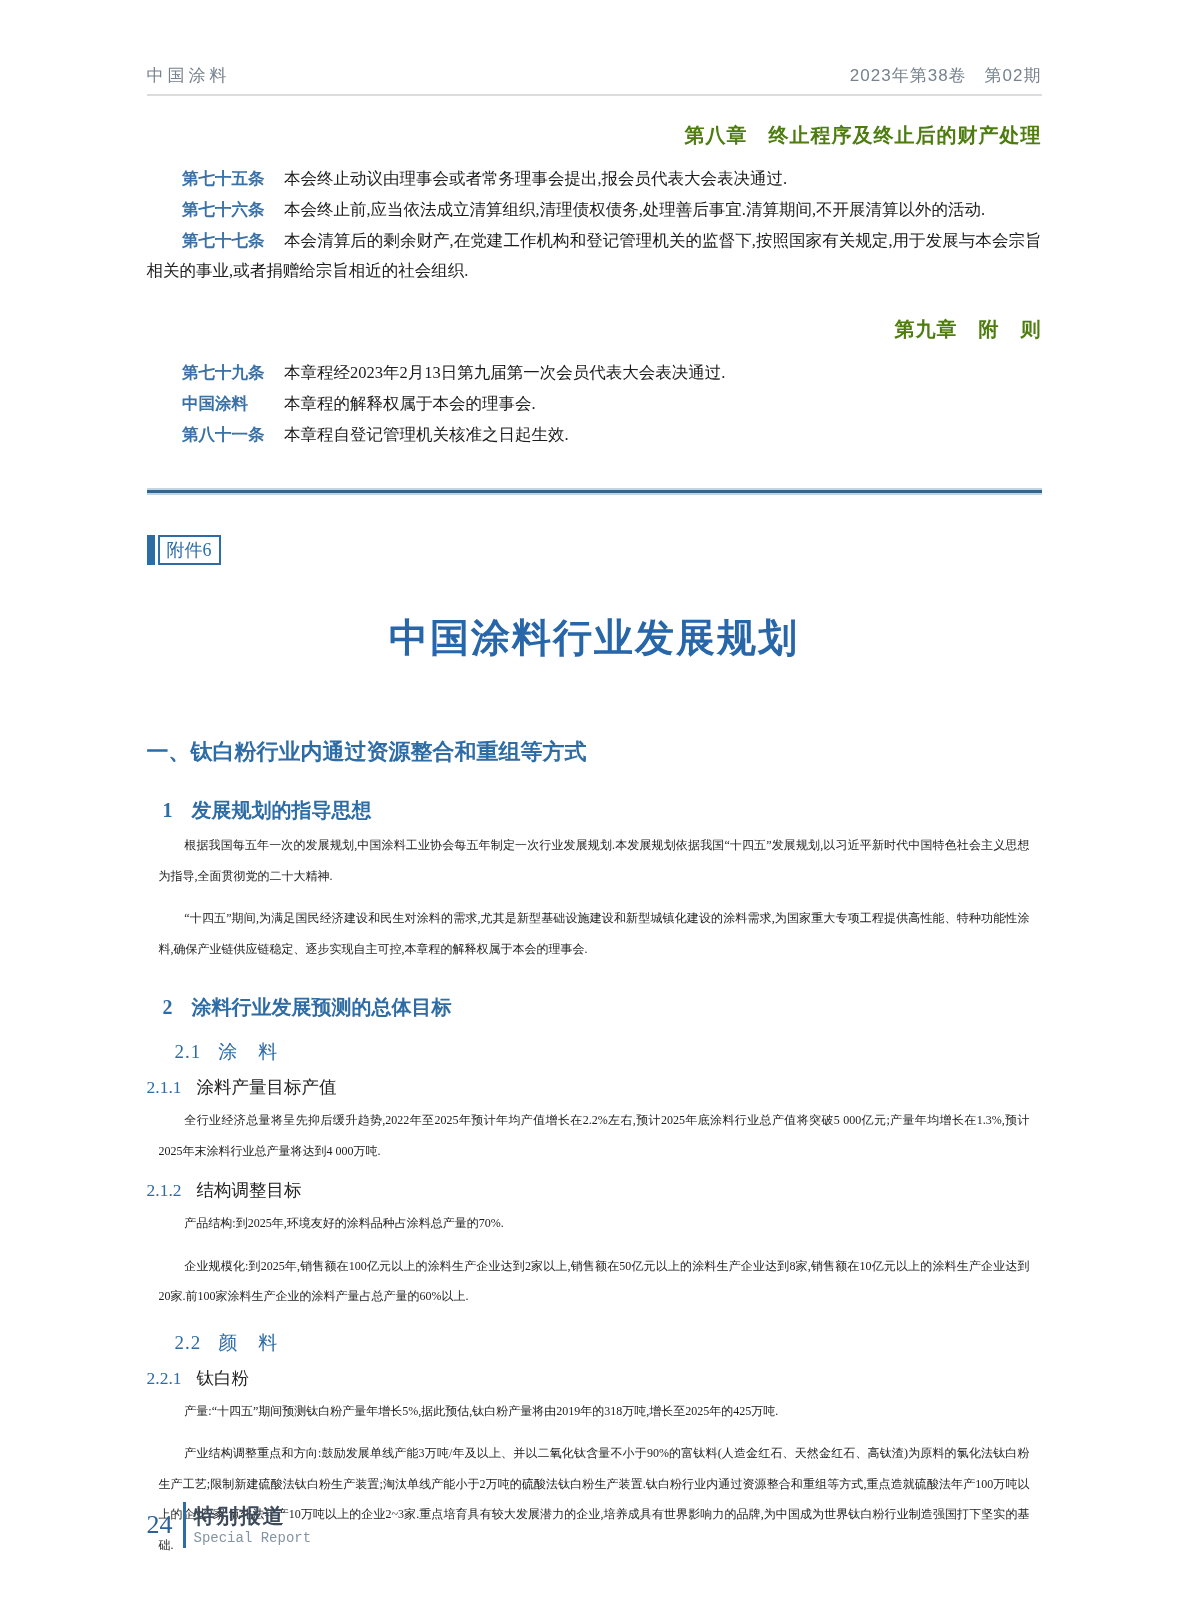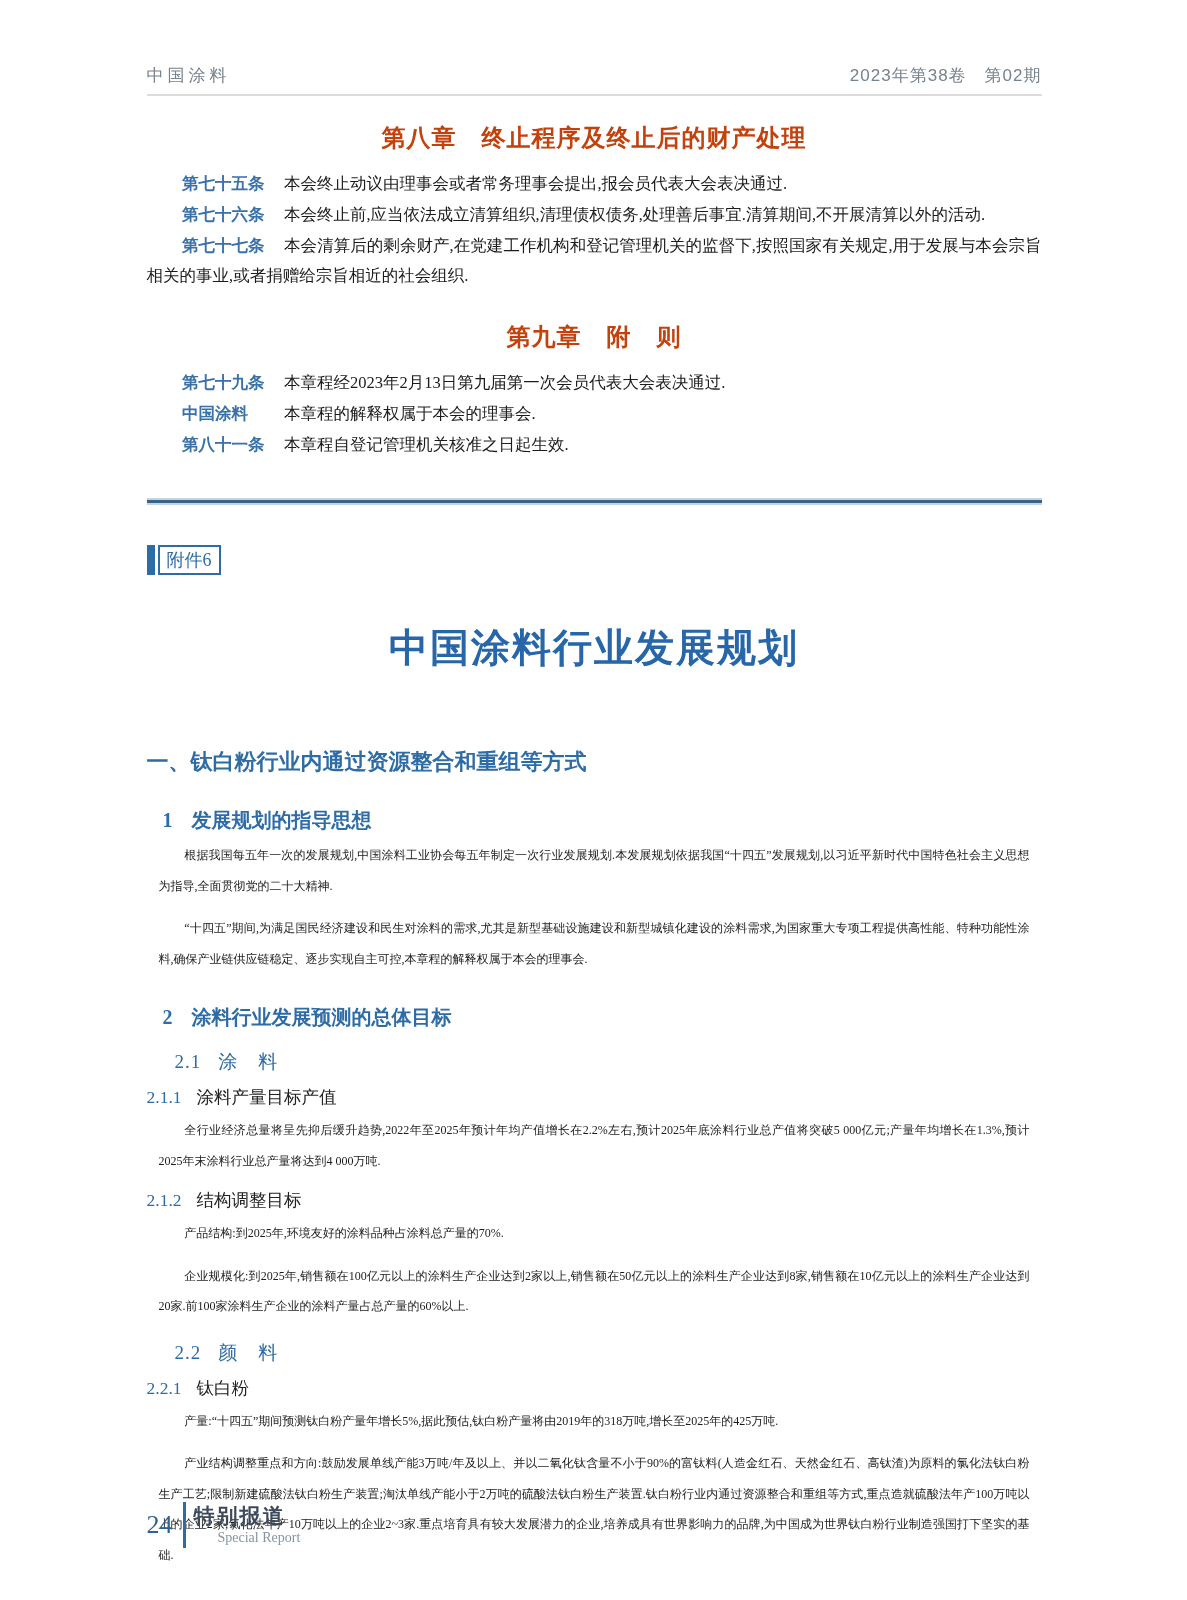--- a/index.html
+++ b/index.html
@@ -21,25 +21,25 @@
     padding-bottom:7px;
     font-family:"Liberation Sans","DejaVu Sans",sans-serif;
     color:#76828e;
     font-size:17px;
   }
   .journal-name{letter-spacing:4px;}
   .issue-info{letter-spacing:1px;}
   
   .chapter-title{
     margin:26px 0 0 0;
-    text-align:center;
-    font-family:"Liberation Sans","DejaVu Sans",sans-serif;
-    font-weight:bold;
-    font-size:24px;
-    color:#c2410c;
+    text-align:right;
+    font-family:"Liberation Sans","DejaVu Sans",sans-serif;
+    font-weight:bold;
+    font-size:20px;
+    color:#4d7c0f;
     letter-spacing:1px;
   }
   .chapter-title.ch9{margin-top:30px;}
   
   .articles{margin:14px 0 0 0;}
   .article{
     margin:0;
     font-size:16.5px;
     line-height:30px;
     text-indent:2.15em;
@@ -141,22 +141,22 @@
     margin-right:10px;
     font-family:"Liberation Serif","DejaVu Serif",serif;
   }
   .footer-bar{width:3px;height:46px;background:#2e6ca5;margin-right:8px;}
   .footer-labels{display:flex;flex-direction:column;line-height:1.15;}
   .footer-cn{
     font-family:"Liberation Sans","DejaVu Sans",sans-serif;
     font-weight:bold;font-size:21px;color:#3c4a5a;letter-spacing:2px;
   }
   .footer-en{
-    font-family:Liberation Serif, serif;
-    font-size:14px;color:#8494a3;margin-top:2px;margin-left:24px;
+    font-family:Liberation Mono, monospace;
+    font-size:14px;color:#8494a3;margin-top:2px;
   }
 </style>
 </head>
 <body>
 
 <div class="page">
 
   <header class="page-header">
     <span class="journal-name">中国涂料</span>
     <span class="issue-info">2023年第38卷　第02期</span>

